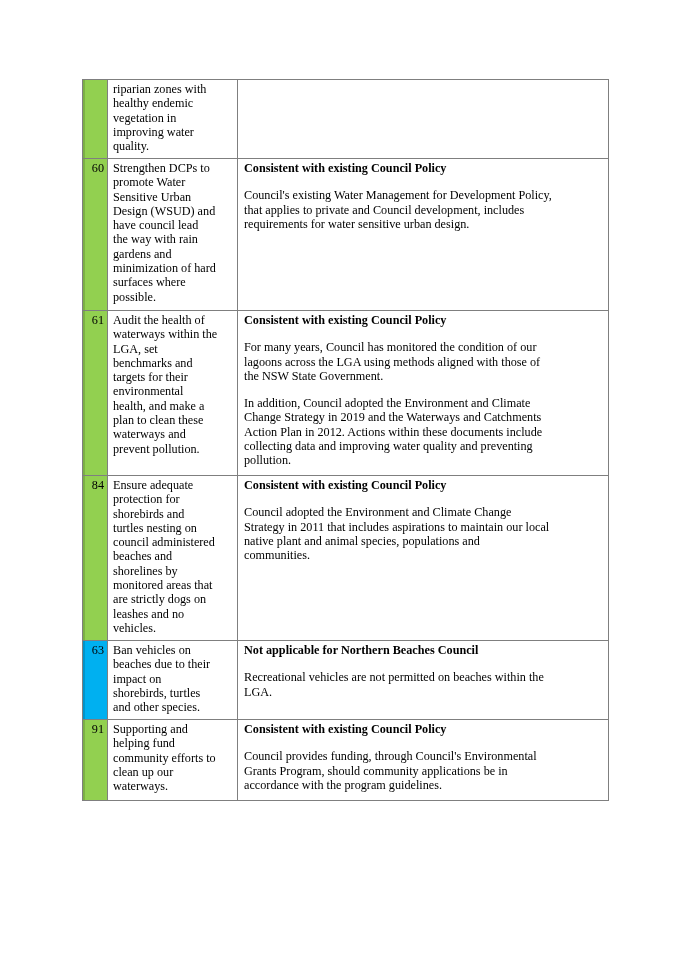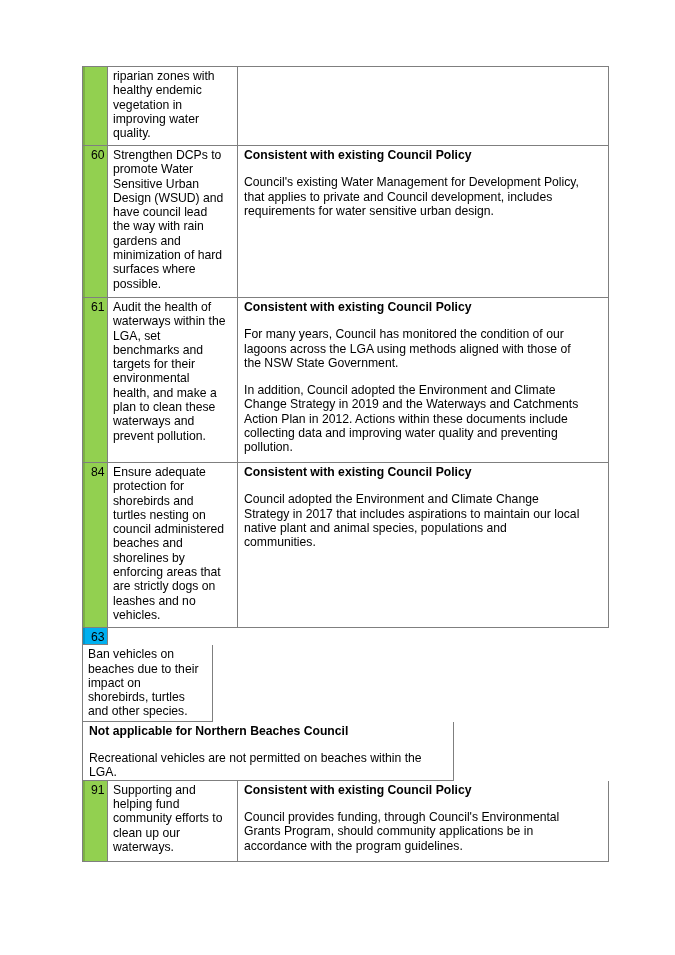--- a/index.html
+++ b/index.html
@@ -16,23 +16,24 @@
   body {
     width: 675px;
     height: 955px;
     position: relative;
     font-family: "Liberation Sans", sans-serif;
     color: var(--text);
   }
   .page-table {
     position: absolute;
     left: 82px;
-    top: 66px;
+    top: 79px;
     border-top: 1px solid var(--border);
     border-left: 1px solid var(--border);
+    font-family: Liberation Serif, serif;
   }
   .trow { display: flex; }
   .cell {
     box-sizing: border-box;
     border-right: 1px solid var(--border);
     border-bottom: 1px solid var(--border);
     overflow: hidden;
   }
   .num {
     width: 25px;
@@ -57,21 +58,21 @@
     line-height: 14.3px;
   }
   p + p { margin-top: 13px; }
   .pre { white-space: pre; }
   .title { font-weight: bold; }
   
   .r0 { min-height: 79px; }
   .r1 { min-height: 152px; }
   .r2 { min-height: 165px; justify-content: center; }
   .r3 { min-height: 165px; }
-  .r4 { min-height: 79px; flex-direction: column; }
+  .r4 { min-height: 79px; }
   .r5 { min-height: 81px; }
 </style>
 </head>
 <body>
 
 <div class="page-table">
 
   <div class="trow r0">
     <div class="cell num green"><span></span></div>
     <div class="cell action">
@@ -141,29 +142,29 @@
   <div class="trow r3">
     <div class="cell num green"><span>84</span></div>
     <div class="cell action">
         <p class="pre">Ensure adequate
 protection for
 shorebirds and
 turtles nesting on
 council administered
 beaches and
 shorelines by
-enforcing areas that
+monitored areas that
 are strictly dogs on
 leashes and no
 vehicles.</p>
       </div>
     <div class="cell response">
       <p class="title hide-empty">Consistent with existing Council Policy</p>
       <p class="pre hide-empty">Council adopted the Environment and Climate Change
-Strategy in 2017 that includes aspirations to maintain our local
+Strategy in 2011 that includes aspirations to maintain our local
 native plant and animal species, populations and
 communities.</p>
     </div>
   </div>
 
   <div class="trow r4">
     <div class="cell num blue"><span>63</span></div>
     <div class="cell action">
         <p class="pre">Ban vehicles on
 beaches due to their

